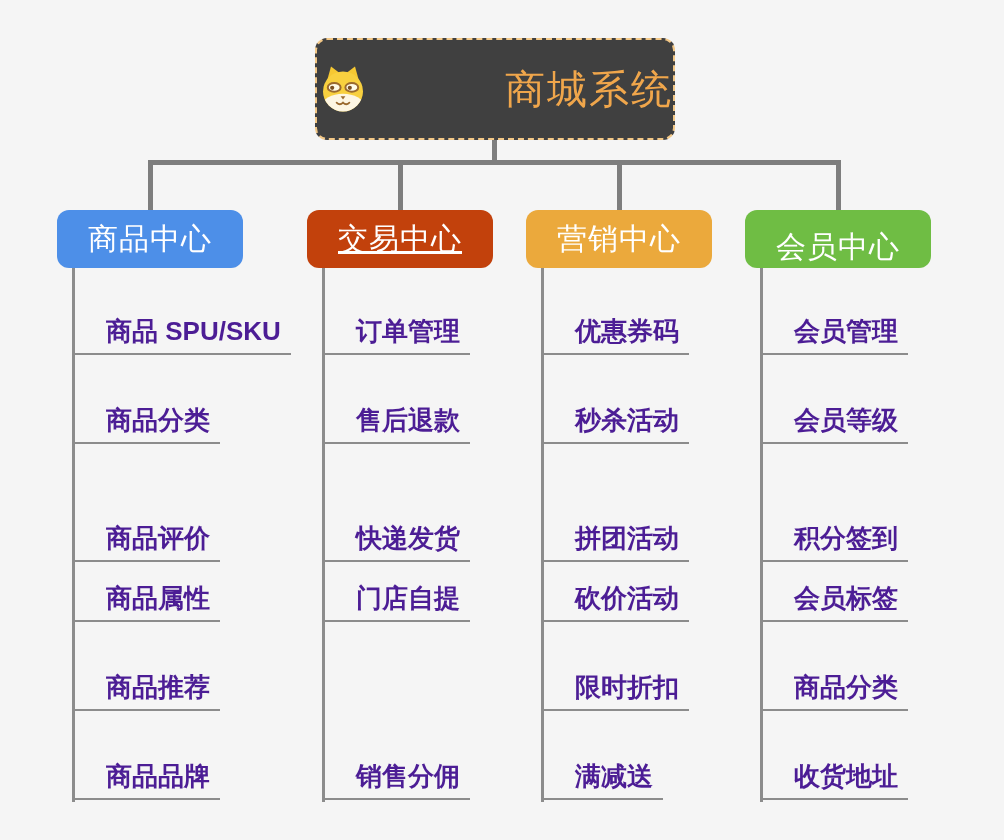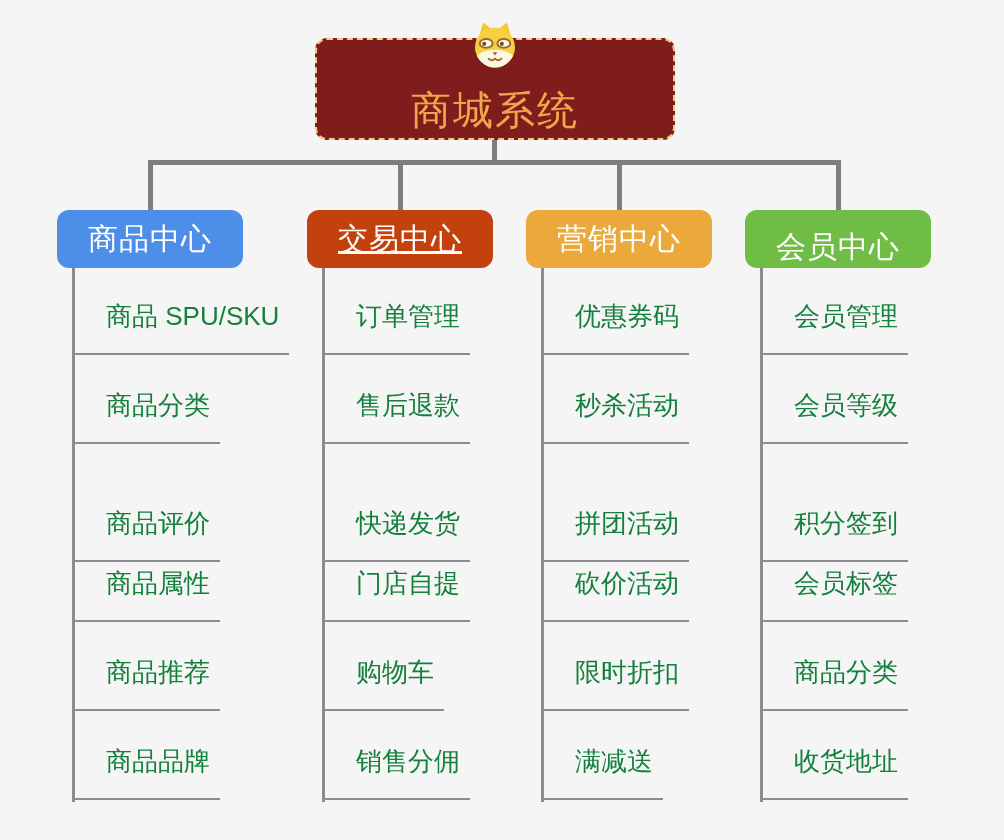--- a/index.html
+++ b/index.html
@@ -6,24 +6,23 @@
   body{
     background:#f5f5f5;
     font-family:"Liberation Sans","DejaVu Sans",sans-serif;
     width:1004px;height:840px;overflow:hidden;
   }
   .canvas{position:relative;width:1004px;height:840px;background:#f5f5f5;}
 
   
   .root-node{
     position:absolute;left:315px;top:38px;width:360px;height:102px;
-    background:#7f1d1d;border:2px dashed #f3c887;border-radius:12px;
-    display:flex;align-items:center;justify-content:flex-end;gap:14px;
+    background:#404040;border:2px dashed #f3c887;border-radius:12px;
+    display:flex;align-items:center;justify-content:space-between;gap:14px;
     box-sizing:border-box;
-    flex-direction:column;
   }
   .root-title{
     font-size:40px;color:#f0a64b;letter-spacing:2px;white-space:nowrap;
   }
   .root-icon{width:52px;height:48px;flex:0 0 auto;}
 
   
   .conn{position:absolute;background:#7e7e7e;}
   .conn-root-drop{left:492px;top:140px;width:5px;height:22px;}
   .conn-bus{left:148px;top:160px;width:693px;height:5px;}
@@ -48,24 +47,24 @@
   .sub-col{position:absolute;top:0;width:230px;height:840px;}
   .sub-col.b0{left:72px;}
   .sub-col.b1{left:322px;}
   .sub-col.b2{left:541px;}
   .sub-col.b3{left:760px;}
   .sub-vline{
     position:absolute;left:0;top:268px;width:3px;height:534px;background:#8c8c8c;
   }
   .sub-item{
     position:absolute;left:0;height:45px;width:max-content;
-    box-sizing:border-box;padding:0 10px 19px 34px;
+    box-sizing:border-box;padding:0 10px 4px 34px;
     display:flex;align-items:flex-end;
     border-bottom:2px solid #8c8c8c;
-    font-size:26px;color:#15803d;white-space:nowrap;cursor:default;
+    font-size:26px;color:#4c1d95;white-space:nowrap;cursor:default;font-weight:bold;
   }
   .sub-item.i0{top:310px;}
   .sub-item.i1{top:399px;}
   .sub-item.i2{top:488px;margin-top:29px;}
   .sub-item.i3{top:577px;}
   .sub-item.i4{top:666px;}
   .sub-item.i5{top:755px;}
 </style>
 </head>
 <body>
@@ -128,21 +127,20 @@
     <div class="sub-item i4">商品推荐</div>
     <div class="sub-item i5">商品品牌</div>
   </div>
 
   <div class="sub-col b1">
     <div class="sub-vline"></div>
     <div class="sub-item i0">订单管理</div>
     <div class="sub-item i1">售后退款</div>
     <div class="sub-item i2">快递发货</div>
     <div class="sub-item i3">门店自提</div>
-    <div class="sub-item i4">购物车</div>
     <div class="sub-item i5">销售分佣</div>
   </div>
 
   <div class="sub-col b2">
     <div class="sub-vline"></div>
     <div class="sub-item i0">优惠券码</div>
     <div class="sub-item i1">秒杀活动</div>
     <div class="sub-item i2">拼团活动</div>
     <div class="sub-item i3">砍价活动</div>
     <div class="sub-item i4">限时折扣</div>

